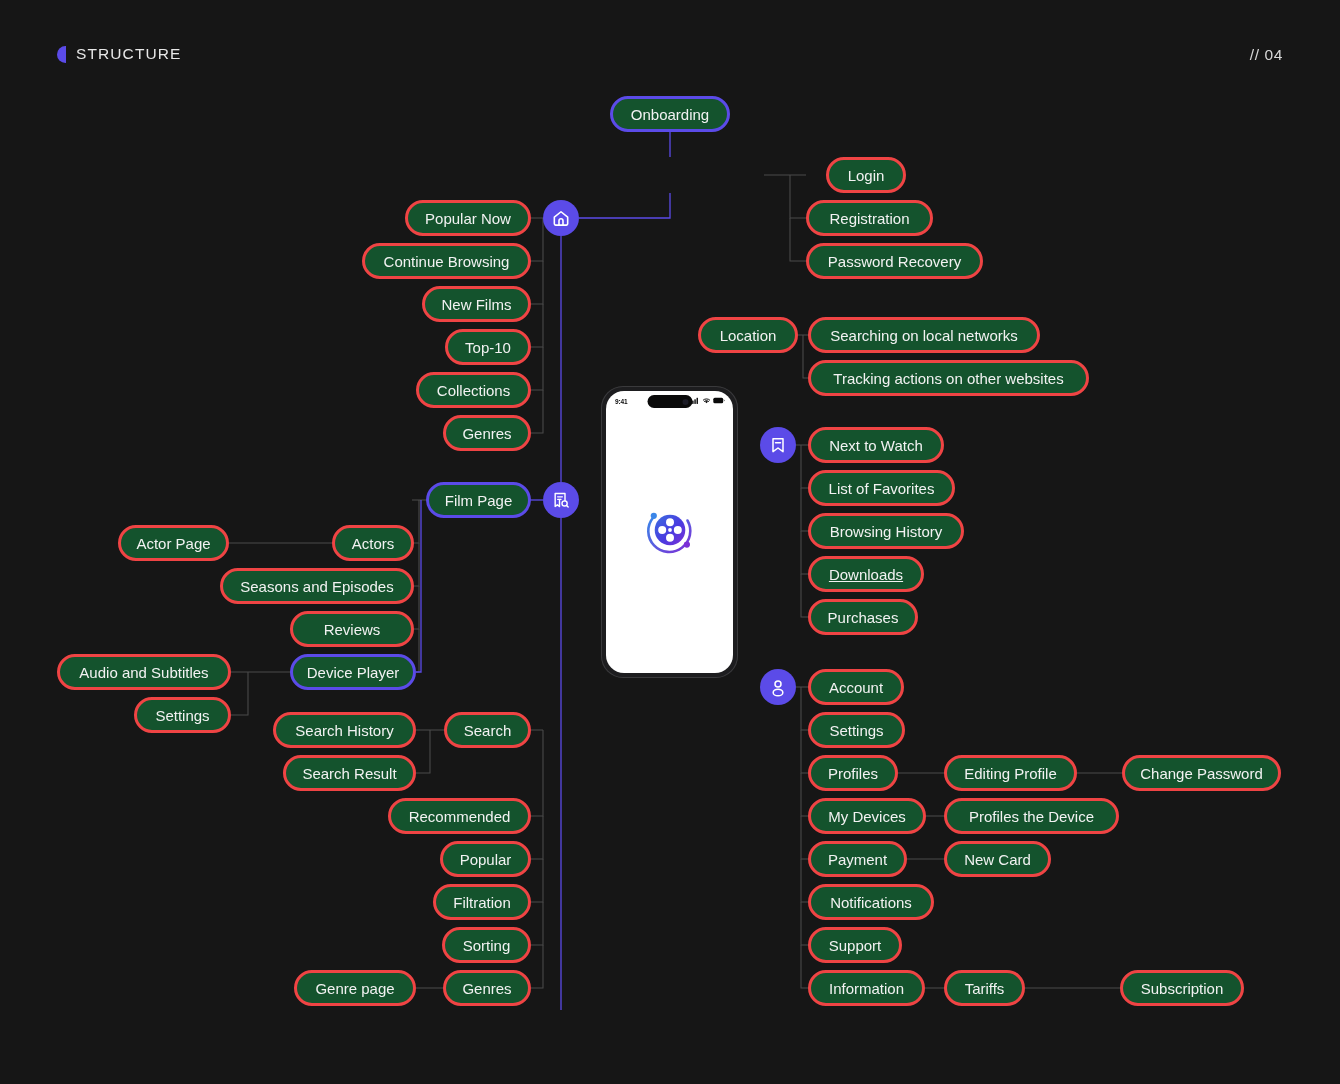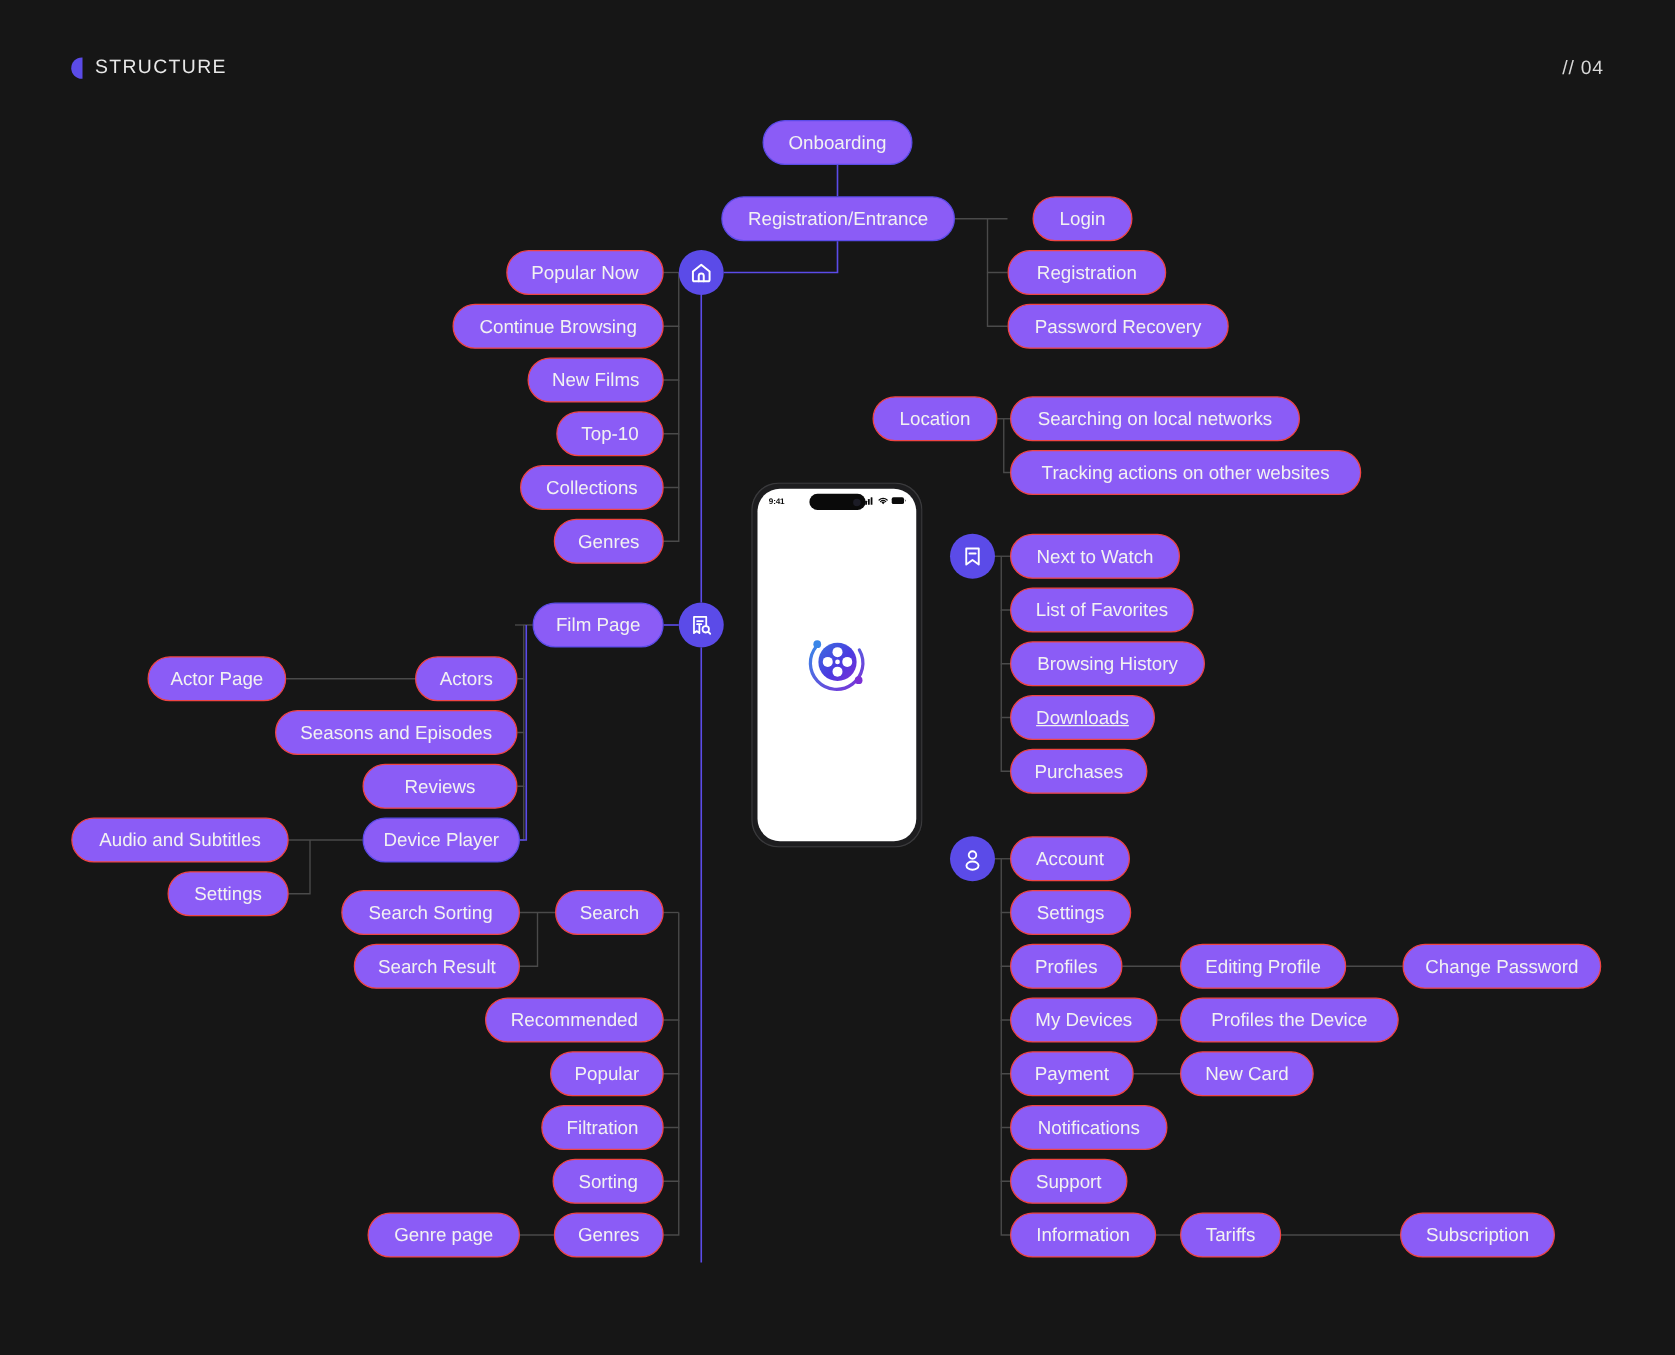--- a/index.html
+++ b/index.html
@@ -48,23 +48,23 @@
     width: 1340px; height: 1084px;
     pointer-events: none;
   }
 
   
   .node {
     position: absolute;
     display: flex; align-items: center; justify-content: center;
     height: 36px;
     padding: 0 17px;
-    border: 1px solid #ef4444;
+    border: 3px solid #ef4444;
     border-radius: 19px;
-    background: #8b5cf6;
+    background: #14532d;
     color: #F2F2F2;
     font-size: 15px;
     white-space: nowrap;
     line-height: 1;
   }
   .node.accent {
     border-color: #5B4BE8;
   }
 
   
@@ -294,21 +294,20 @@
           <circle cx="37.8" cy="30" r="4.0" fill="#ffffff"></circle>
           <circle cx="30" cy="30" r="1.9" fill="#ffffff"></circle>
           <circle cx="13.8" cy="15.8" r="3.1" fill="#3B86E8"></circle>
           <circle cx="46.9" cy="44.6" r="3.1" fill="#7B2FD6"></circle>
         </svg>
       </div>
     </div>
   </div>
 
   <div class="node accent" style="left:610px; top:96px;  width:120px;">Onboarding</div>
-  <div class="node accent" style="left:577px; top:157px; width:187px;">Registration/Entrance</div>
   <div class="node" style="left:826px; top:157px; width:80px;">Login</div>
   <div class="node" style="left:806px; top:200px; width:127px;">Registration</div>
   <div class="node" style="left:806px; top:243px; width:177px;">Password Recovery</div>
 
   <div class="node" style="left:405px; top:200px; width:126px;">Popular Now</div>
   <div class="node" style="left:362px; top:243px; width:169px;">Continue Browsing</div>
   <div class="node" style="left:422px; top:286px; width:109px;">New Films</div>
   <div class="node" style="left:445px; top:329px; width:86px;">Top-10</div>
   <div class="node" style="left:416px; top:372px; width:115px;">Collections</div>
   <div class="node" style="left:443px; top:415px; width:88px;">Genres</div>
@@ -325,21 +324,21 @@
 
   <div class="node accent" style="left:426px; top:482px; width:105px;">Film Page</div>
   <div class="node" style="left:118px; top:525px; width:111px;">Actor Page</div>
   <div class="node" style="left:332px; top:525px; width:82px;">Actors</div>
   <div class="node" style="left:220px; top:568px; width:194px;">Seasons and Episodes</div>
   <div class="node" style="left:290px; top:611px; width:124px;">Reviews</div>
   <div class="node" style="left:57px;  top:654px; width:174px;">Audio and Subtitles</div>
   <div class="node accent" style="left:290px; top:654px; width:126px;">Device Player</div>
   <div class="node" style="left:134px; top:697px; width:97px;">Settings</div>
 
-  <div class="node" style="left:273px; top:712px; width:143px;">Search Sorting</div>
+  <div class="node" style="left:273px; top:712px; width:143px;">Search History</div>
   <div class="node" style="left:444px; top:712px; width:87px;">Search</div>
   <div class="node" style="left:283px; top:755px; width:133px;">Search Result</div>
 
   <div class="node" style="left:388px; top:798px; width:143px;">Recommended</div>
   <div class="node" style="left:440px; top:841px; width:91px;">Popular</div>
   <div class="node" style="left:433px; top:884px; width:98px;">Filtration</div>
   <div class="node" style="left:442px; top:927px; width:89px;">Sorting</div>
   <div class="node" style="left:294px; top:970px; width:122px;">Genre page</div>
   <div class="node" style="left:443px; top:970px; width:88px;">Genres</div>
 

